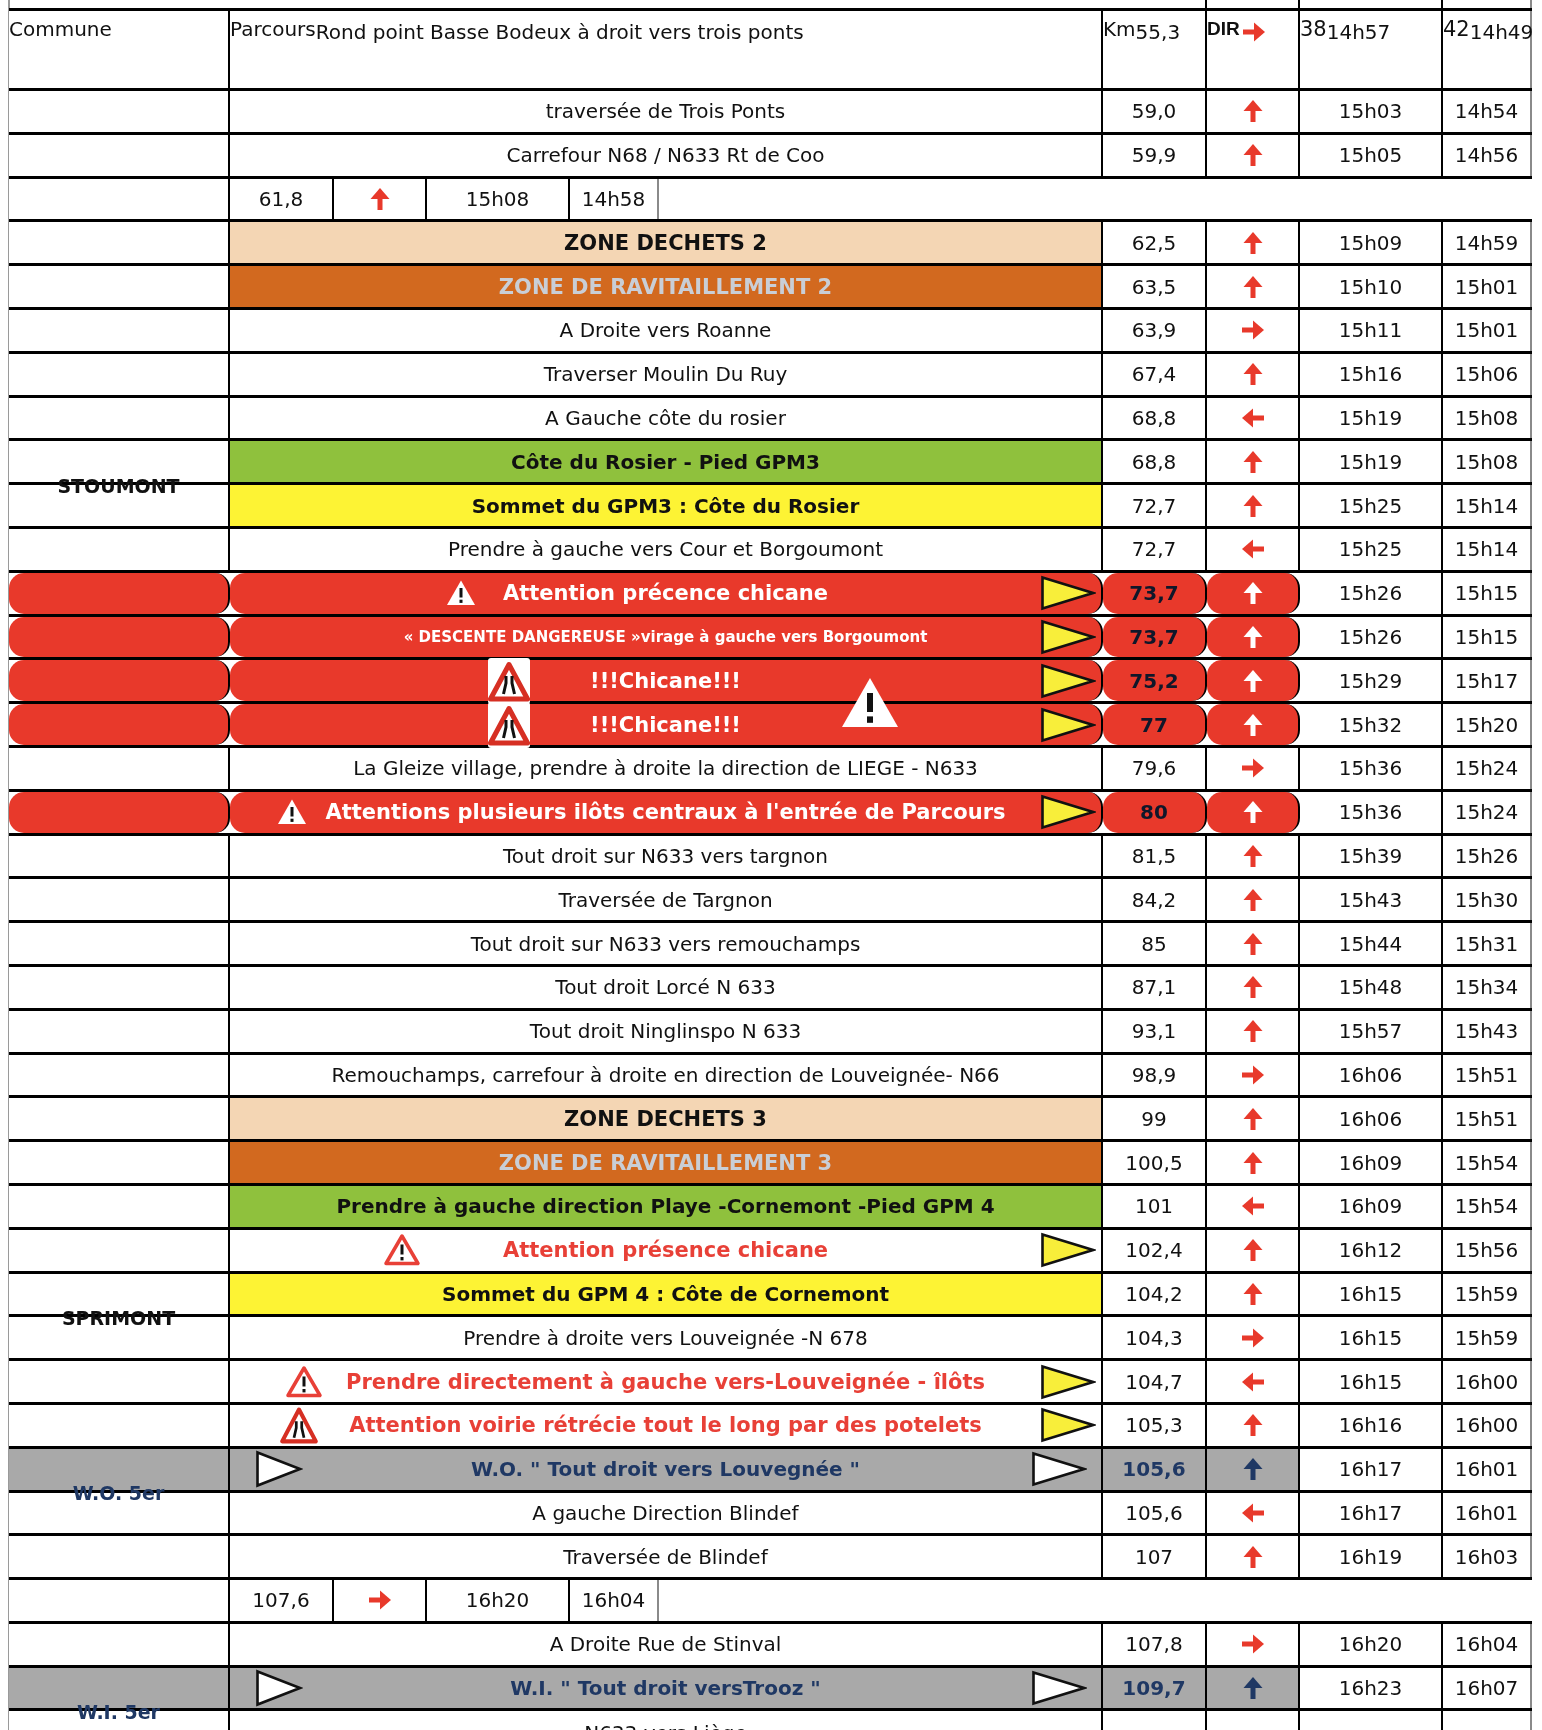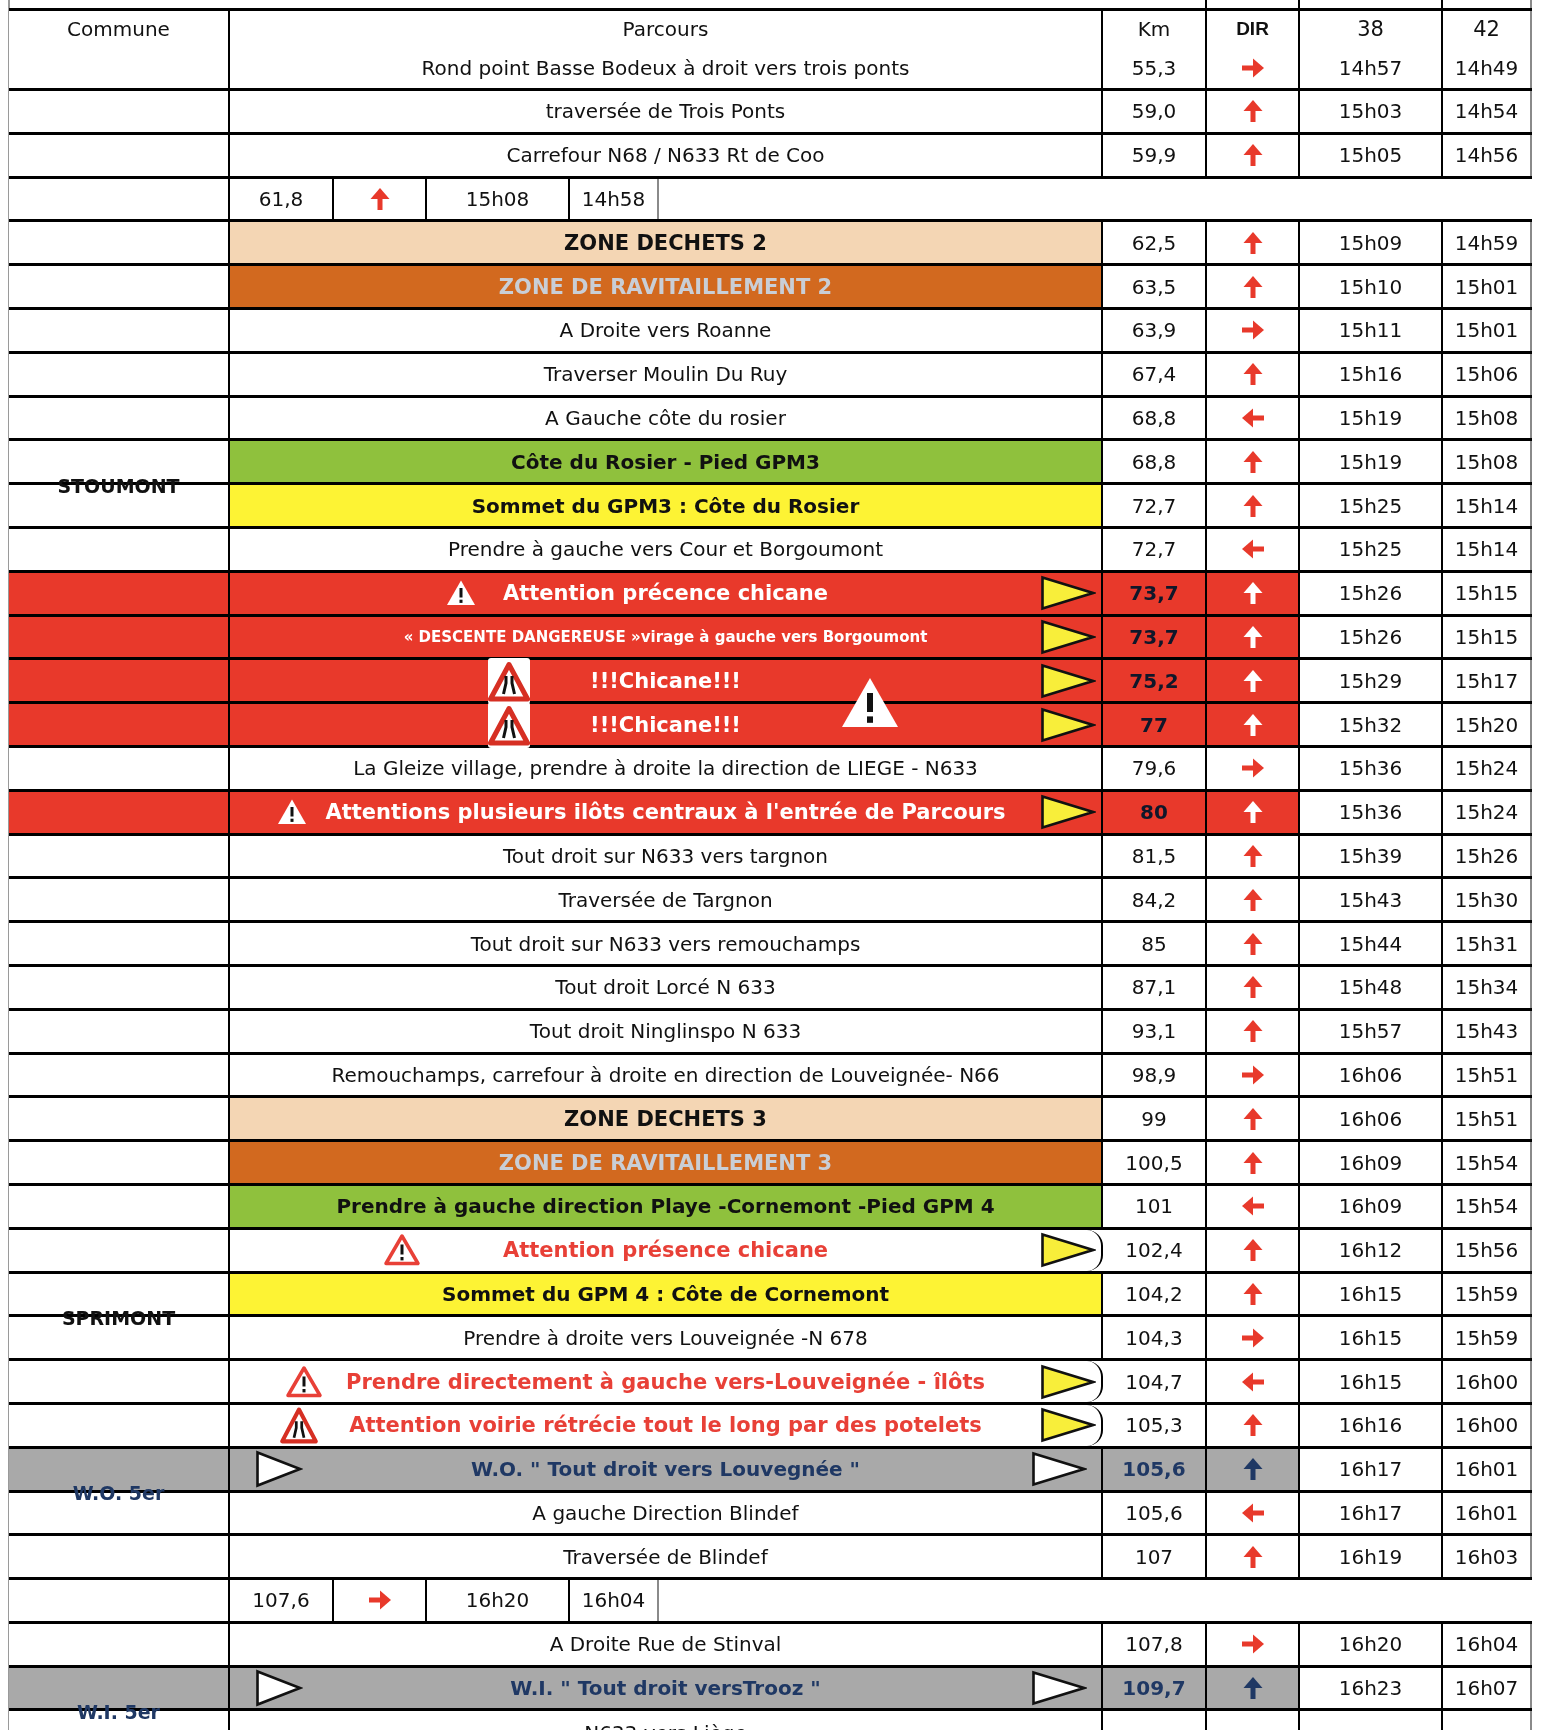--- a/index.html
+++ b/index.html
@@ -10,21 +10,21 @@
     font-family:"DejaVu Sans", sans-serif; color:#111;
   }
   .edge-line { position:absolute; top:0; bottom:0; width:2px; background:#9a9a9a; }
   .stub { position:absolute; top:0; height:11px; width:2px; background:#000; }
   #table { position:absolute; left:9px; top:8px; width:1523px; }
   
   #band {
     display:flex; height:83px; border-top:3px solid #000; border-bottom:3px solid #000;
     background:#fff;
   }
-  .bcell { display:flex; flex-direction:column; border-right:2px solid #000; }
+  .bcell { display:flex; flex-direction:row; border-right:2px solid #000; }
   .blabel { height:36px; display:flex; align-items:center; justify-content:center; font-size:20px; }
   .bvalue { height:41px; display:flex; align-items:center; justify-content:center; font-size:20px; }
   .dir-label { font-weight:bold; font-size:19px; font-family:"Liberation Sans", sans-serif; }
   .num-label { font-size:21px; }
   
   .c-com { width:221px; }
   .c-par { width:873px; }
   .c-km  { width:104px; }
   .c-dir { width:93px;  }
   .c-38  { width:143px; }
@@ -39,25 +39,25 @@
   .cell.c-42 { border-right:2px solid #8a8a8a; }
   .ptext { position:relative; z-index:2; white-space:nowrap; }
   .licon { position:absolute; top:50%; transform:translateY(-50%); line-height:0; z-index:3; }
   .ricon { position:absolute; top:50%; transform:translateY(-50%); line-height:0; z-index:3; }
   .dirsvg { line-height:0; }
   
   .s-dechets .c-par { background:var(--peach); font-weight:bold; font-size:21px; }
   .s-ravito  .c-par { background:var(--orange); font-weight:bold; font-size:21px; color:var(--ravito-text); }
   .s-green   .c-par { background:var(--green); font-weight:bold; }
   .s-yellow  .c-par { background:var(--yellow); font-weight:bold; }
-  .s-red     .c-com, .s-red .c-par, .s-red .c-km, .s-red .c-dir { background:var(--red); }
+  .s-red     .c-com, .s-red .c-par, .s-red .c-km, .s-red .c-dir { background:var(--red);border-radius:15px; }
   .s-red     .c-par { color:#fff; font-weight:bold; font-size:21px; }
   .s-red     .c-km  { color:#0f172a; font-weight:bold; }
   .s-red.small .c-par { font-size:15px; }
-  .s-alert   .c-par { color:var(--alert); font-weight:bold; font-size:21px;border-radius:16px; }
+  .s-alert   .c-par { color:var(--alert); font-weight:bold; font-size:21px; }
   .s-gray    .c-com, .s-gray .c-par, .s-gray .c-km, .s-gray .c-dir { background:var(--gray); }
   .s-gray    .c-par { color:var(--navy); font-weight:bold; }
   .s-gray    .c-km  { color:var(--navy); font-weight:bold; }
   .s-gray    .c-com { color:var(--navy); font-weight:bold; }
   .c-com span { font-weight:bold; font-size:19px;margin-top:48px; }
   #big-warning { position:absolute; left:840px; top:676px; z-index:5; line-height:0; }
 </style>
 </head>
 <body>
 

